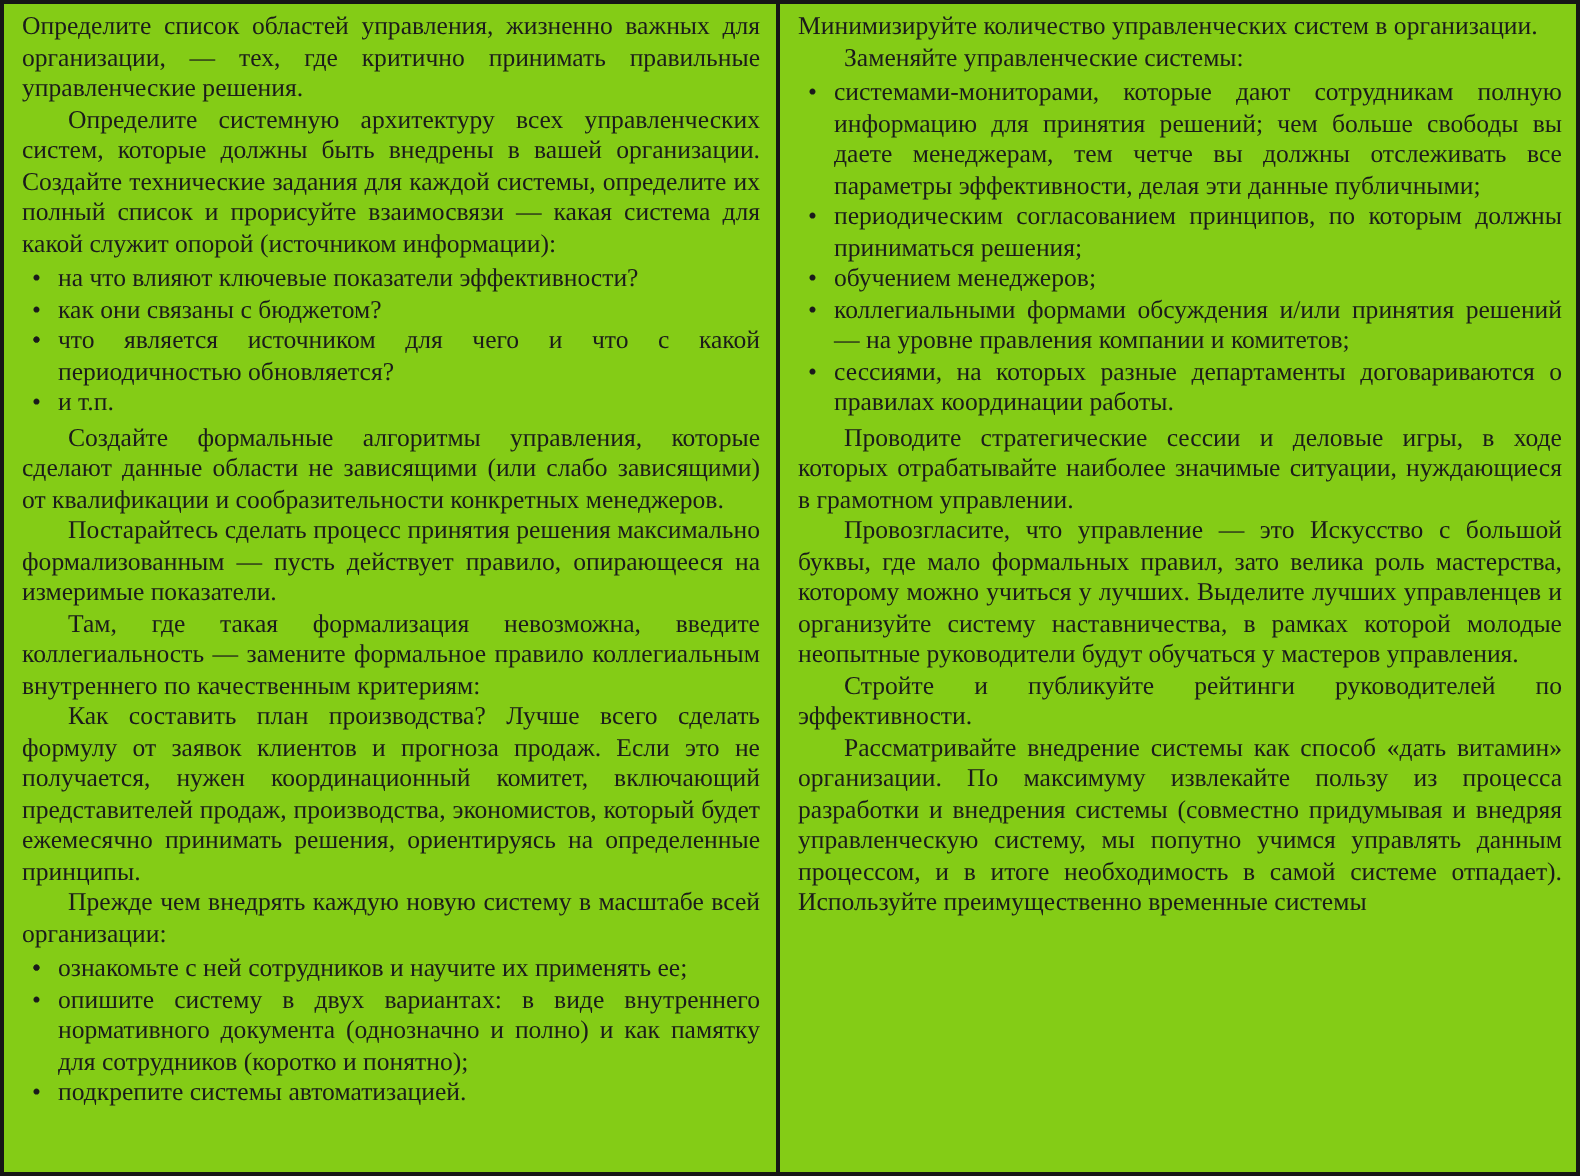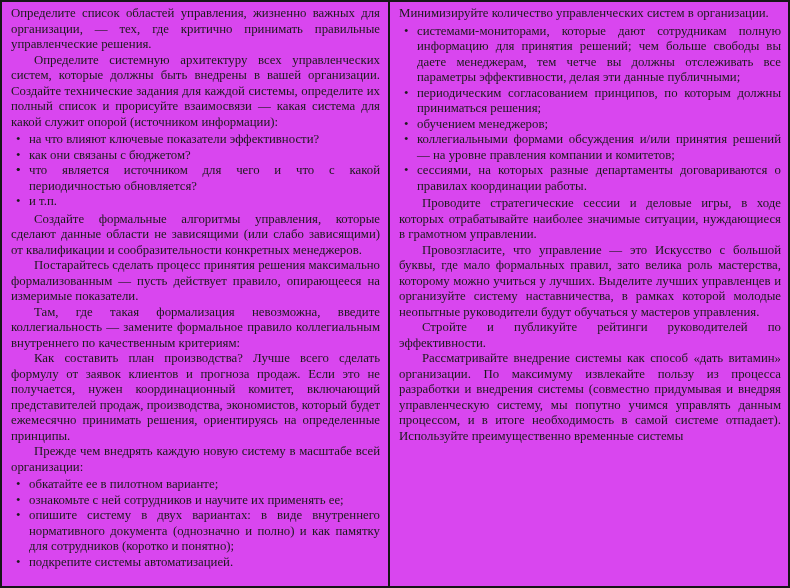--- a/index.html
+++ b/index.html
@@ -6,21 +6,21 @@
     margin: 0;
     padding: 0;
     background: #ffffff;
   }
   .page {
     position: relative;
     width: 790px;
     height: 588px;
     box-sizing: border-box;
     border: 2px solid #161616;
-    background: #d946ef;
+    background: #84cc16;
     display: flex;
     font-family: "Liberation Serif", "DejaVu Serif", serif;
     font-size: 12.8px;
     line-height: 15.5px;
     color: #1b1b1b;
     overflow: hidden;
   }
   .column {
     box-sizing: border-box;
     padding: 4px 8px 4px 9px;
@@ -76,29 +76,30 @@
         <li class="bullet-item"><span class="marker">•</span></li>
         <li class="bullet-item"><span class="marker">•</span><span>что является источником для чего и что с какой периодичностью обновляется?</span></li>
         <li class="bullet-item"><span class="marker">•</span><span>и т.п.</span></li>
       </ul>
       <p class="para indent gap">Создайте формальные алгоритмы управления, которые сделают данные области не зависящими (или слабо зависящими) от квалификации и сообразительности конкретных менеджеров.</p>
       <p class="para indent">Постарайтесь сделать процесс принятия решения максимально формализованным — пусть действует правило, опирающееся на измеримые показатели.</p>
       <p class="para indent">Там, где такая формализация невозможна, введите коллегиальность — замените формальное правило коллегиальным внутреннего по качественным критериям:</p>
       <p class="para indent">Как составить план производства? Лучше всего сделать формулу от заявок клиентов и прогноза продаж. Если это не получается, нужен координационный комитет, включающий представителей продаж, производства, экономистов, который будет ежемесячно принимать решения, ориентируясь на определенные принципы.</p>
       <p class="para indent">Прежде чем внедрять каждую новую систему в масштабе всей организации:</p>
       <ul class="bullet-list">
-        <li class="bullet-item"><span class="marker">•</span><span>обкатайте ее в пилотном варианте;</span></li>
+        <li class="bullet-item"><span class="marker">•</span></li>
         <li class="bullet-item"><span class="marker">•</span><span>ознакомьте с ней сотрудников и научите их применять ее;</span></li>
         <li class="bullet-item"><span class="marker">•</span><span>опишите систему в двух вариантах: в виде внутреннего нормативного документа (однозначно и полно) и как памятку для сотрудников (коротко и понятно);</span></li>
         <li class="bullet-item"><span class="marker">•</span><span>подкрепите системы автоматизацией.</span></li>
       </ul>
     </div>
   <div class="divider"></div>
   <div class="column column-right">
       <p class="para">Минимизируйте количество управленческих систем в организации.</p>
+      <p class="para indent">Заменяйте управленческие системы:</p>
       <ul class="bullet-list">
         <li class="bullet-item"><span class="marker">•</span><span>системами-мониторами, которые дают сотрудникам полную информацию для принятия решений; чем больше свободы вы даете менеджерам, тем четче вы должны отслеживать все параметры эффективности, делая эти данные публичными;</span></li>
         <li class="bullet-item"><span class="marker">•</span><span>периодическим согласованием принципов, по которым должны приниматься решения;</span></li>
         <li class="bullet-item"><span class="marker">•</span><span>обучением менеджеров;</span></li>
         <li class="bullet-item"><span class="marker">•</span><span>коллегиальными формами обсуждения и/или принятия решений — на уровне правления компании и комитетов;</span></li>
         <li class="bullet-item"><span class="marker">•</span><span>сессиями, на которых разные департаменты договариваются о правилах координации работы.</span></li>
       </ul>
       <p class="para indent gap">Проводите стратегические сессии и деловые игры, в ходе которых отрабатывайте наиболее значимые ситуации, нуждающиеся в грамотном управлении.</p>
       <p class="para indent">Провозгласите, что управление — это Искусство с большой буквы, где мало формальных правил, зато велика роль мастерства, которому можно учиться у лучших. Выделите лучших управленцев и организуйте систему наставничества, в рамках которой молодые неопытные руководители будут обучаться у мастеров управления.</p>
       <p class="para indent">Стройте и публикуйте рейтинги руководителей по эффективности.</p>

